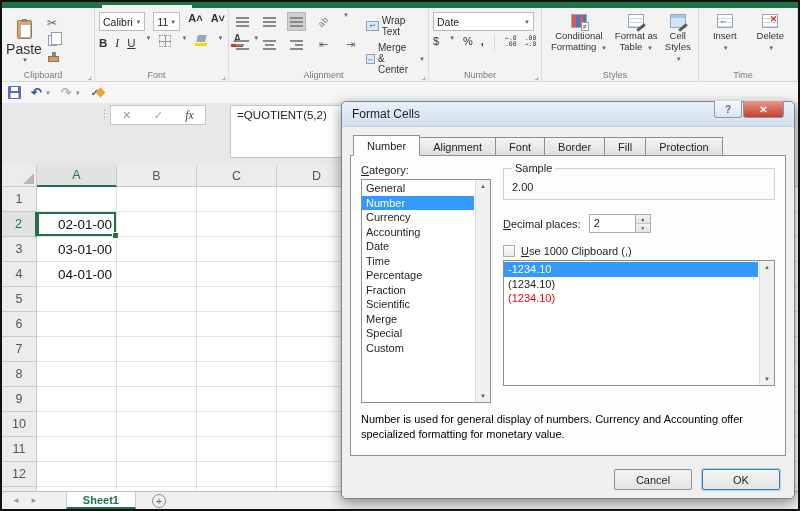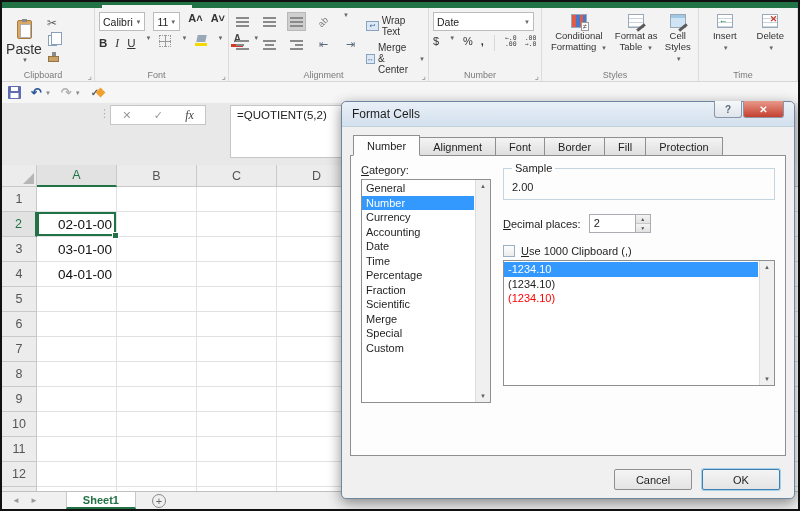--- a/index.html
+++ b/index.html
@@ -627,20 +627,21 @@
                 <div class="litem">(1234.10)</div>
                 <div class="litem red">(1234.10)</div>
               </div>
               <div class="vscroll">
                   <span>▲</span>
                   <span>▼</span>
                 </div>
             </div>
           </div>
         </div>
+        <div class="description">Number is used for general display of numbers.  Currency and Accounting offer specialized formatting for monetary value.</div>
       </div>
     </div>
     <div class="dlg-buttons">
       <span class="dlg-btn">Cancel</span>
       <span class="dlg-btn default">OK</span>
     </div>
   </div>
 
 </div>
 

